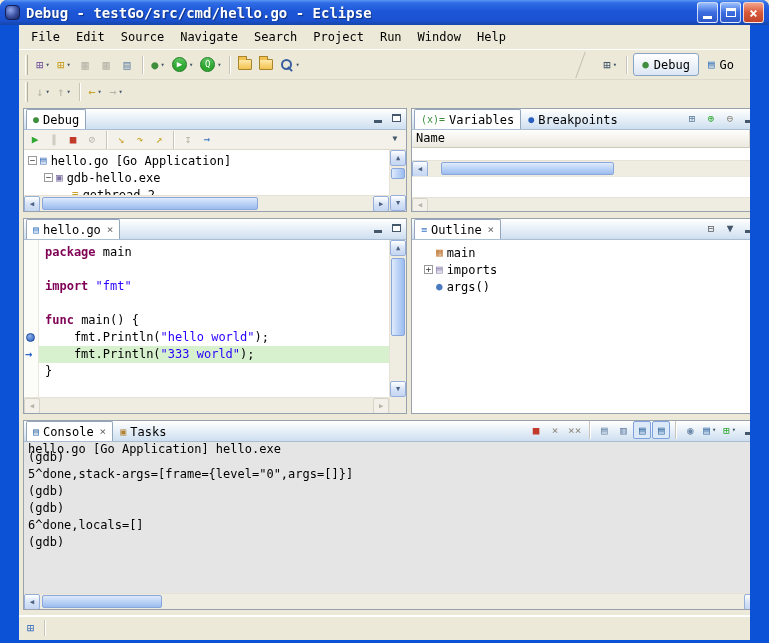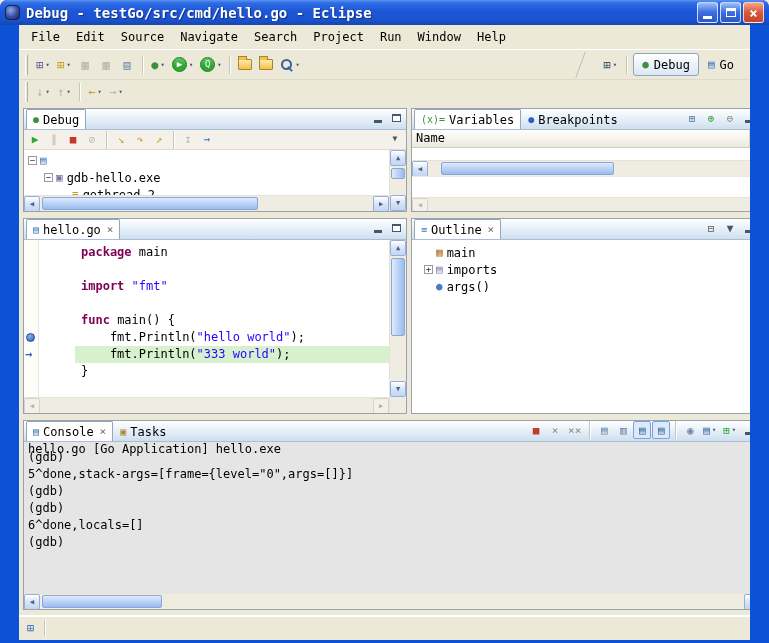--- a/index.html
+++ b/index.html
@@ -96,21 +96,21 @@
   .colcell{padding:1px 4px;border-right:1px solid #D8D5C8;overflow:hidden;white-space:nowrap;}
   .namec{width:338px;}
   .valc{flex:1;}
   .vrows{height:12px;background:#fff;}
   .vdetail{flex:1;background:#fff;border-top:1px solid #ECEAE0;}
 
   .ruler{width:15px;background:#FCFCF8;border-right:1px solid #EAE8DE;padding-top:4px;}
   .rcell{height:17px;position:relative;}
   .bp{position:absolute;left:2px;top:4px;width:9px;height:9px;border-radius:50%;background:radial-gradient(circle at 35% 30%,#8FB0E8,#2A5FBF);border:1px solid #1E4AA0;}
   .ip{position:absolute;left:1px;top:1px;color:#2E66C8;font-size:12px;font-weight:bold;line-height:14px;}
-  .code{background:#fff;padding-top:4px;overflow:hidden;margin-left:36px;}
+  .code{background:#fff;padding-top:4px;overflow:hidden;}
   .cline{height:17px;line-height:17px;white-space:pre;padding-left:6px;}
   .cline.hl{background:#D7F0CE;}
   .kw{color:#7F0055;font-weight:bold;}
   .str{color:#2A00FF;}
   .pl{color:#000;}
 
   .ctext{background:#e5e5e5;overflow:hidden;padding-left:2px;}
   .ctitle{height:15px;line-height:15px;padding-left:2px;white-space:pre;}
   .cl{height:17px;line-height:17px;white-space:pre;padding-left:2px;}
   .cl.clip{margin-top:-8px;}
@@ -295,20 +295,21 @@
                   <span class="gl" style="color:#44576B;font-size:8px">▼</span>
                 </span>
               </span>
           </div>
           <div class="vbody">
             <div class="col grow">
               <div class="tree grow" id="debug-tree">
                   <div class="trow" style="padding-left: 4px;">
                     <span class="exp">−</span>
                     <span class="nic" style="color: rgb(74, 122, 191);">▤</span>
+                    <span>hello.go [Go Application]</span>
                   </div>
                   <div class="trow" style="padding-left: 20px;">
                     <span class="exp">−</span>
                     <span class="nic" style="color: rgb(122, 111, 160);">▣</span>
                     <span>gdb-hello.exe</span>
                   </div>
                   <div class="trow" style="padding-left: 36px;">
                     <span class="exp none"></span>
                     <span class="nic" style="color: rgb(201, 162, 39);">≡</span>
                     <span>gothread-2</span>

